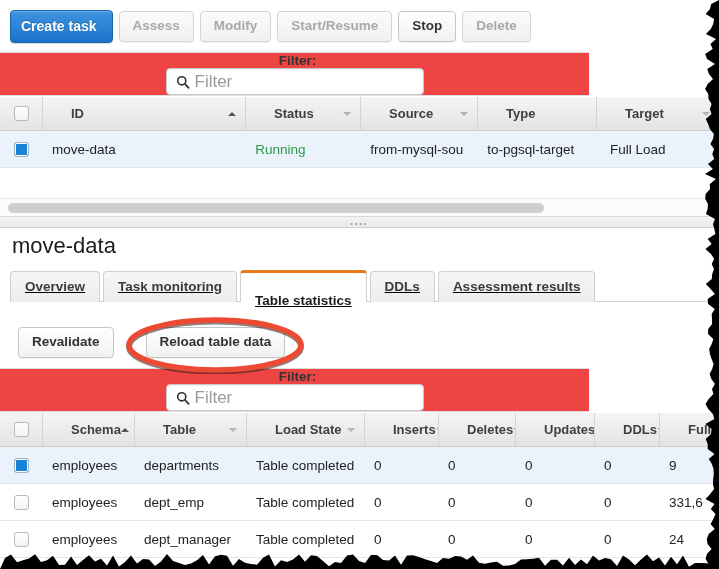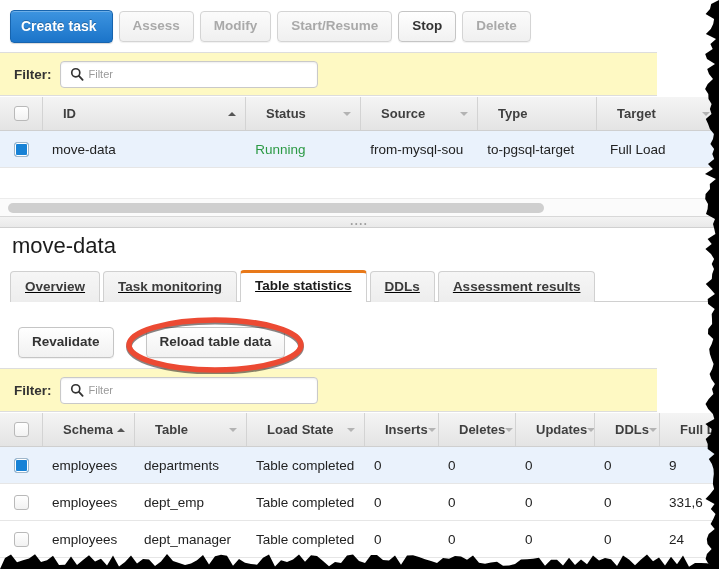--- a/index.html
+++ b/index.html
@@ -58,27 +58,28 @@
     text-shadow: 0 -1px 0 rgba(0,0,0,0.25);
     box-shadow: 0 1px 1px rgba(0,0,0,0.15), inset 0 1px 0 rgba(255,255,255,0.25);
     padding: 8px 15px 9px 10px;
     font-size: 14px;
   }
 
   
   .filterbar {
     position: absolute;
     left: 0;
-    width: 657px;
-    background: #fef9c3;
+    width: 589px;
+    background: #ef4444;
     border-top: 1px solid #dddddd;
     border-bottom: 1px solid #dddddd;
     display: flex;
     align-items: center;
     box-sizing: border-box;
+    flex-direction: column;
   }
   #filterbar-top { top: 52px; height: 44px; }
   #filterbar-bottom { top: 368px; height: 44px; }
 
   .filter-label {
     font-size: 13.5px;
     font-weight: bold;
     color: #333333;
     margin-left: 14px;
     margin-right: 8px;
@@ -95,21 +96,21 @@
     align-items: center;
     box-sizing: border-box;
   }
   .search-ico {
     width: 14px; height: 14px;
     margin-left: 9px;
     margin-right: 5px;
     flex: none;
   }
   .filter-ph {
-    font-size: 11px;
+    font-size: 17px;
     color: #9a9a9a;
   }
 
   
   .tbl {
     position: absolute;
     left: 0;
     width: 719px;
     box-sizing: border-box;
   }
@@ -126,21 +127,21 @@
   }
   .th {
     font-size: 13px;
     font-weight: bold;
     color: #3f3f3f;
     display: flex;
     align-items: center;
     height: 100%;
     box-sizing: border-box;
     border-left: 1px solid #d3d3d3;
-    padding-left: 20px;
+    padding-left: 28px;
     overflow: hidden;
     white-space: nowrap;
     cursor: pointer;
   }
   .th .lbl { flex: 1; }
   .caret {
     width: 0; height: 0;
     border-left: 4px solid transparent;
     border-right: 4px solid transparent;
     margin-right: 9px;
@@ -254,21 +255,21 @@
     cursor: pointer;
     box-sizing: border-box;
     height: 31px;
   }
   .tab.active {
     background: #ffffff;
     border-top: 3px solid #e8791a;
     border-left: 1px solid #d0d0d0;
     border-right: 1px solid #d0d0d0;
     color: #1c1c1c;
-    padding-top: 5px;
+    padding-top: 20px;
     height: 32px;
     position: relative;
     z-index: 3;
   }
   .tabs-underline {
     position: absolute;
     left: 10px; top: 301px;
     width: 709px;
     height: 1px;
     background: #d0d0d0;

